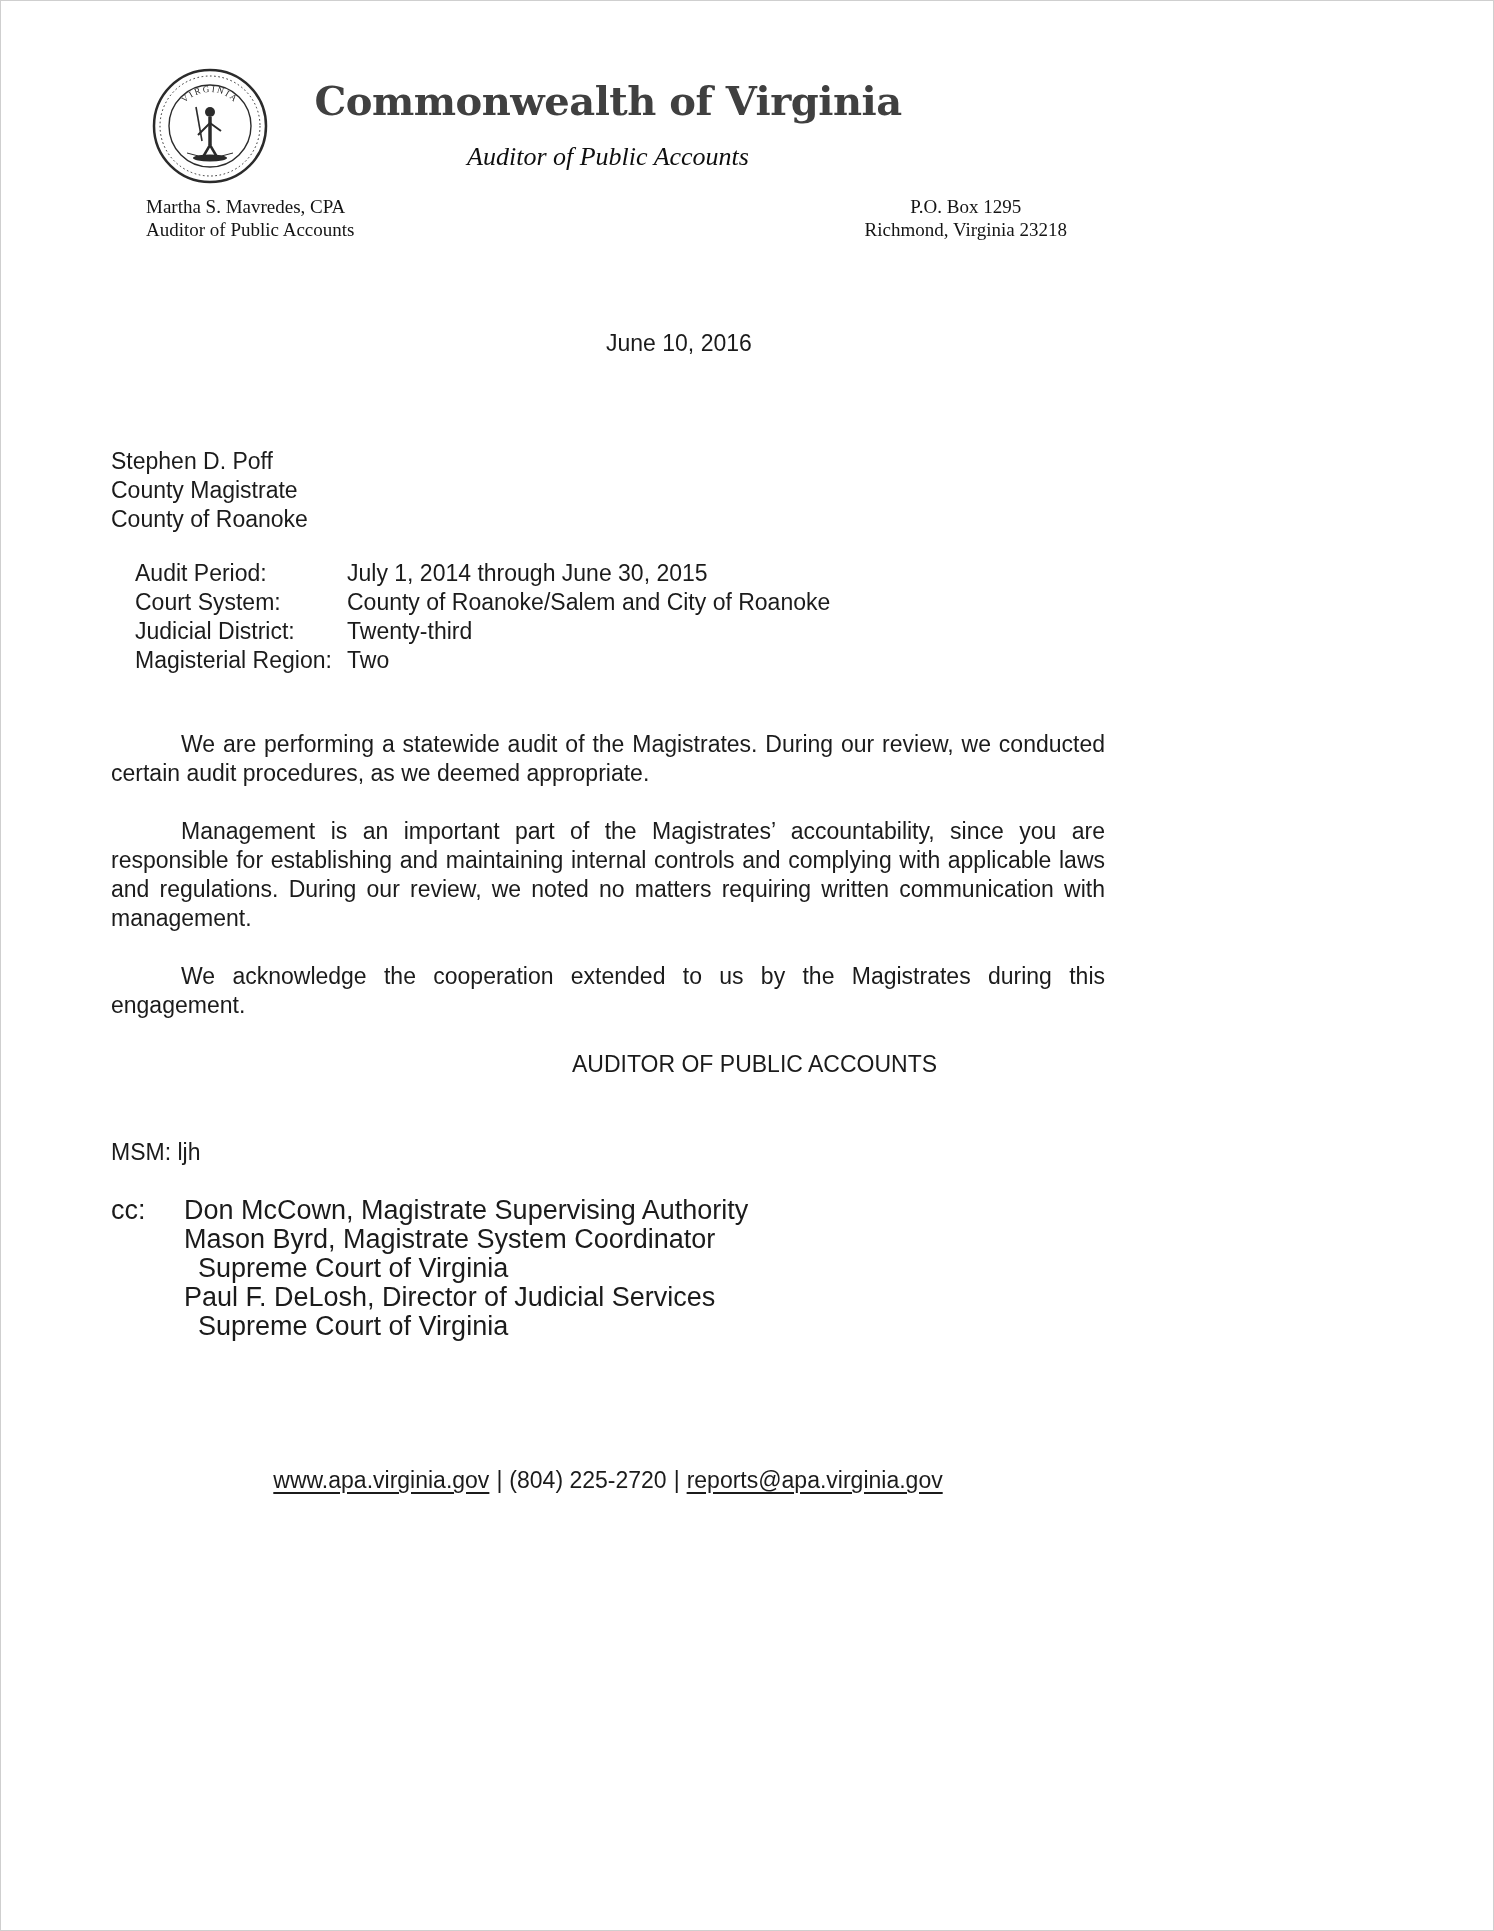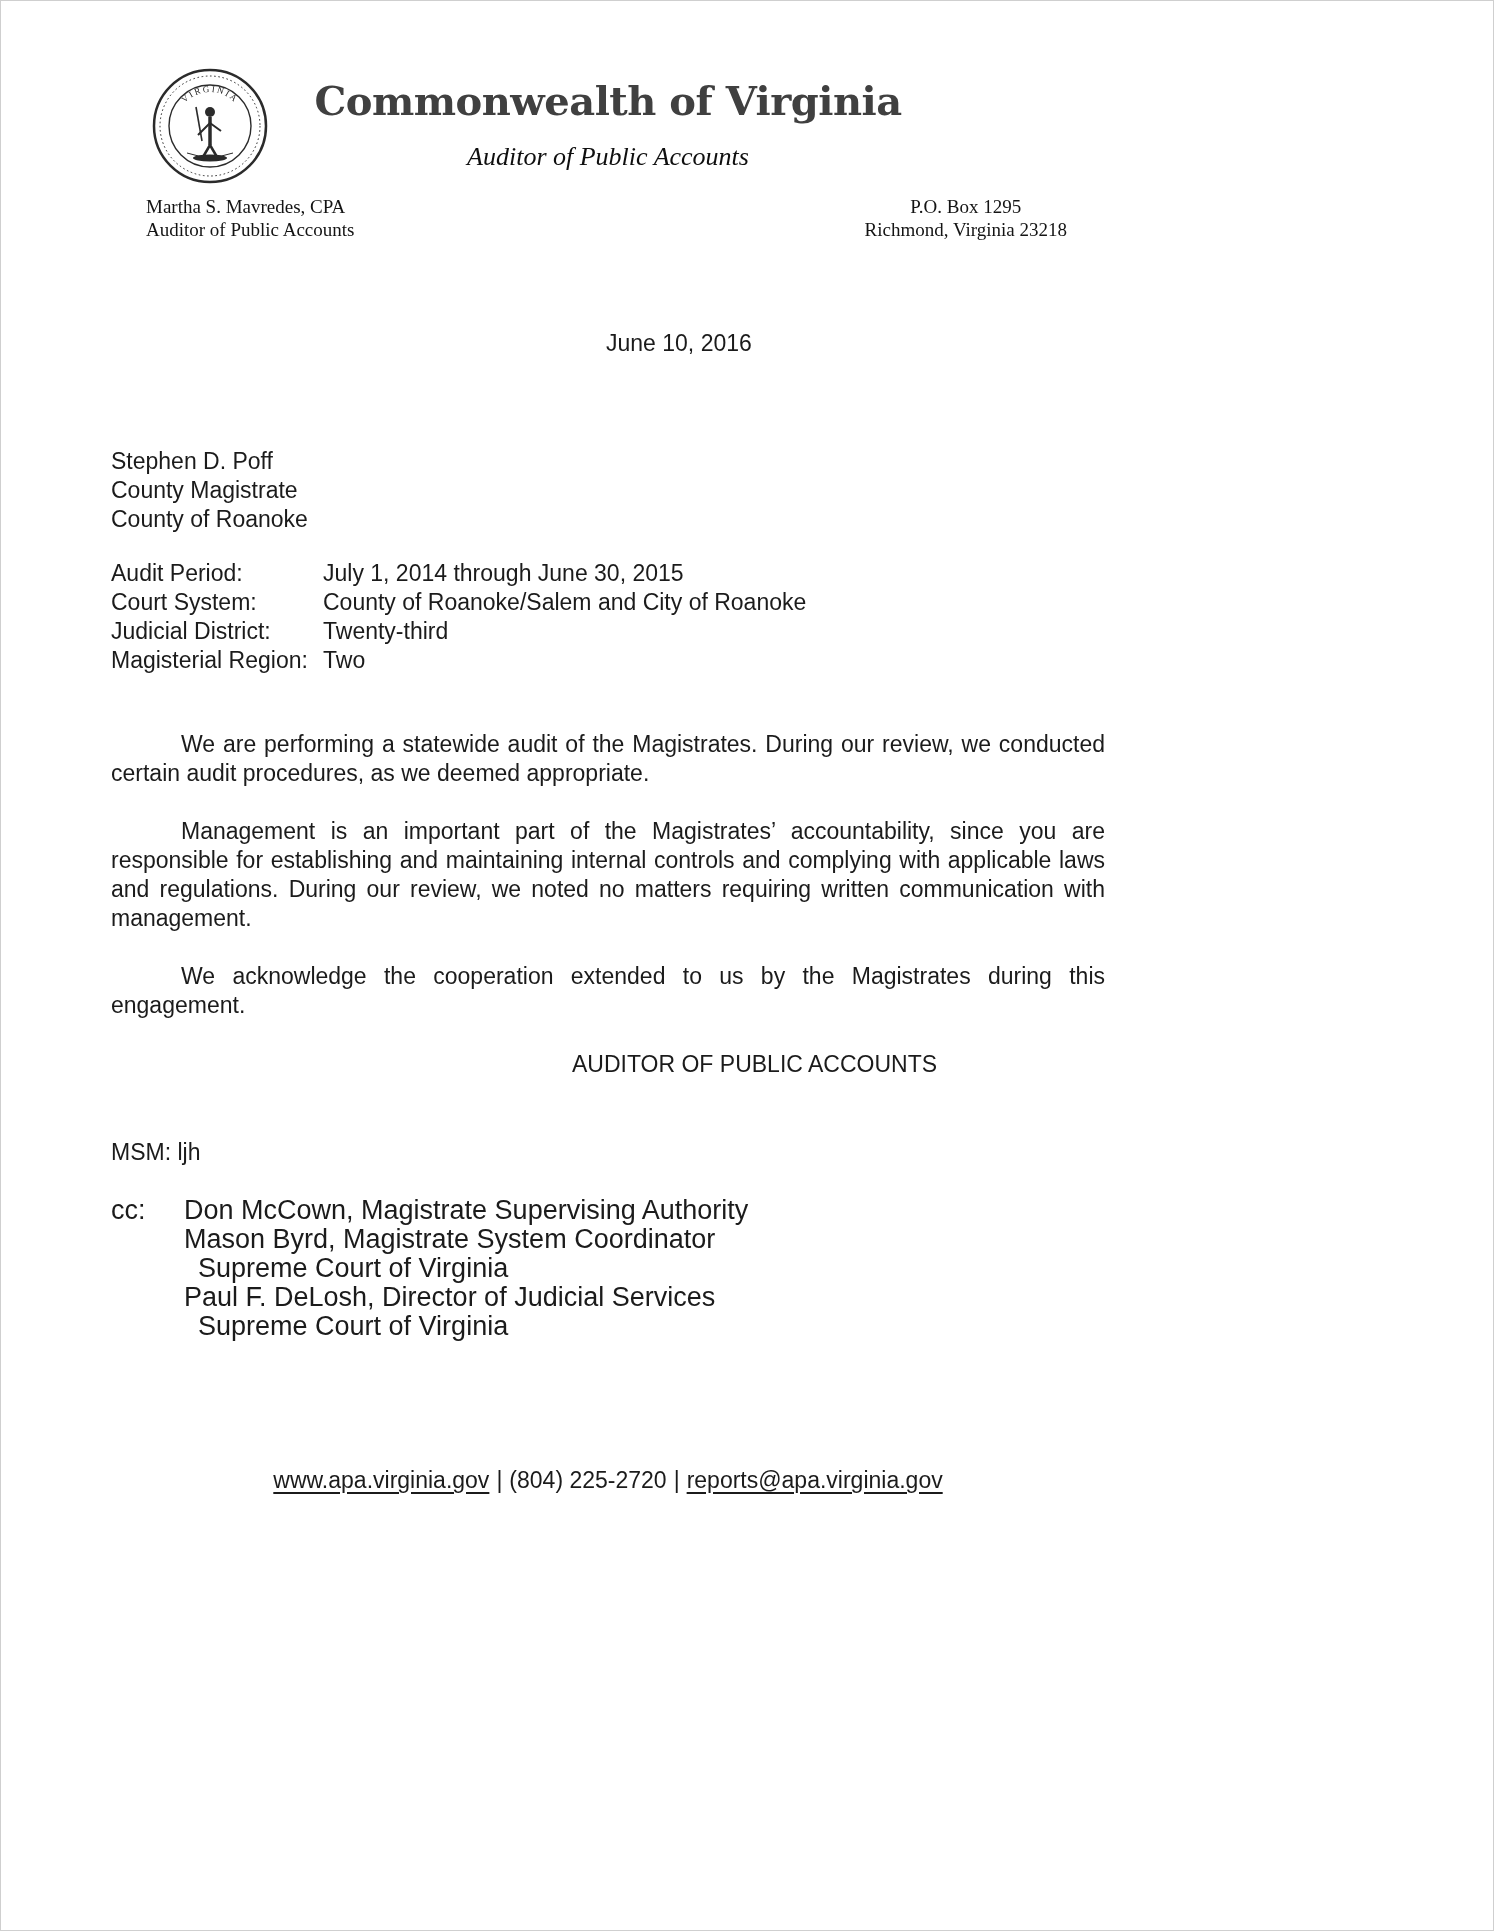--- a/index.html
+++ b/index.html
@@ -39,21 +39,21 @@
     font-size:19px; line-height:23px;
     color:#141414;
   }
   .head-left { left:145px; }
   .head-right { right:426px; text-align:center; }
 
   
   .date { position:absolute; left:605px; top:329px; font-size:23px; }
   .recipient { position:absolute; left:110px; top:414px; font-size:23px; line-height:29px;margin-top:32px; }
   .audit-info { position:absolute; left:110px; top:558px; font-size:23px; line-height:29px; }
-  .info-row { display:flex; }
+  .info-row { display:flex;margin-left:24px; }
   .info-label { width:212px; flex:0 0 auto; }
   .body-text { position:absolute; left:110px; top:729px; width:994px; font-size:23px; line-height:29px; }
   .body-text p { margin:0 0 29px 0; text-align:justify; text-indent:70px; }
   .signature { position:absolute; left:571px; top:1050px; font-size:23px; }
   .reference { position:absolute; left:110px; top:1138px; font-size:23px; }
   .cc { position:absolute; left:110px; top:1195px; font-size:27px; line-height:29px; display:flex; }
   .cc-label { width:73px; flex:0 0 auto; }
   .cc-entry.indent { padding-left:14px; }
 
   

